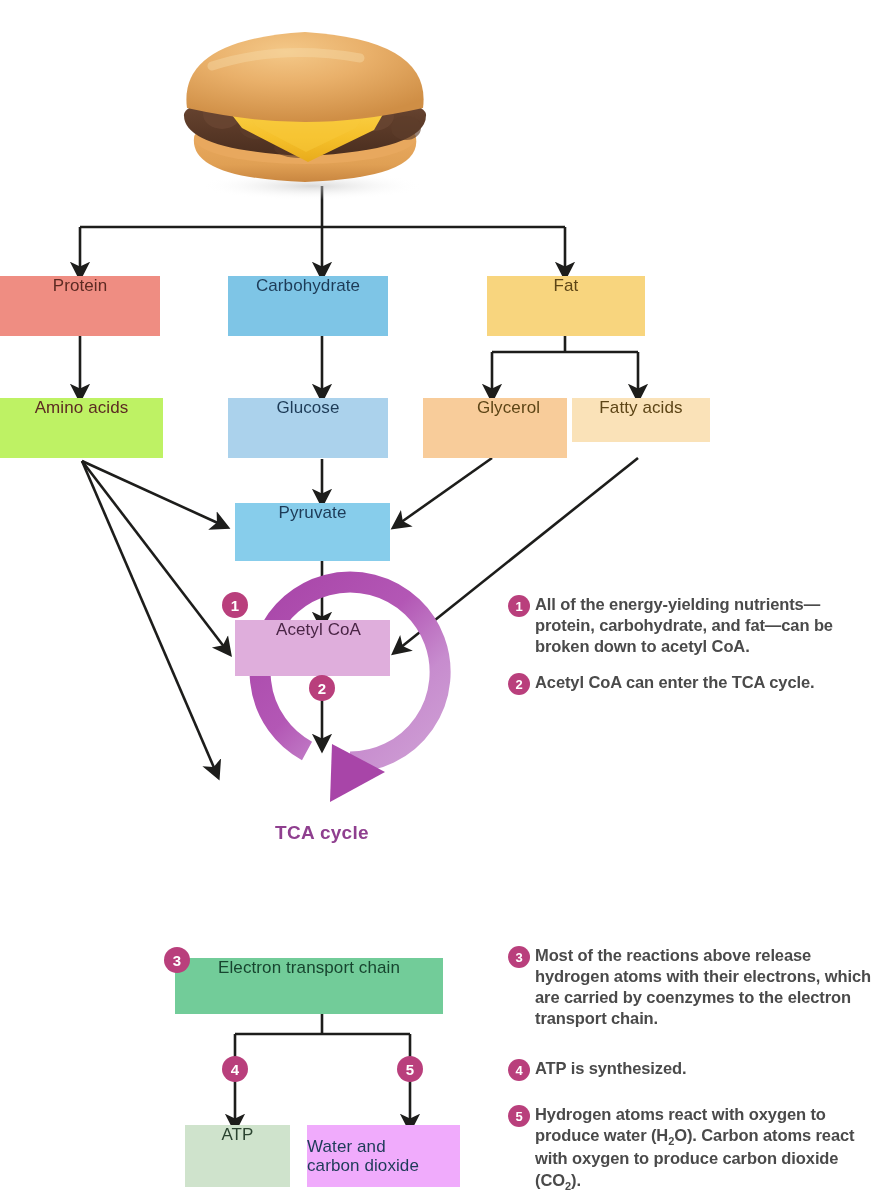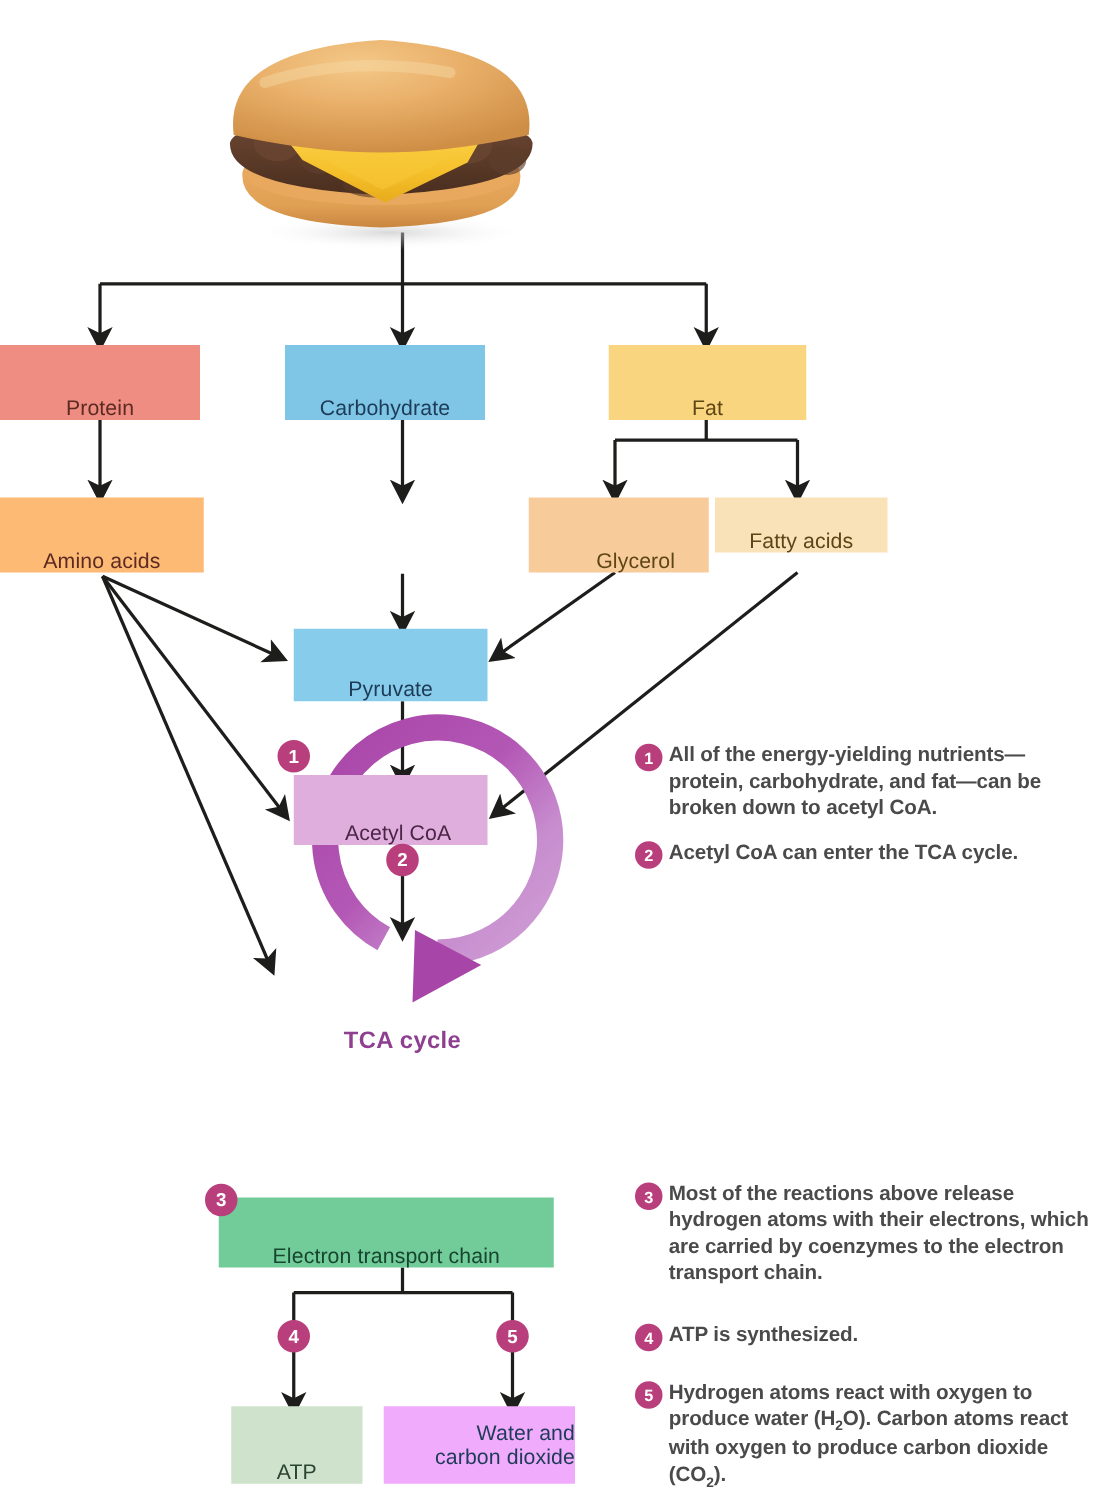--- a/index.html
+++ b/index.html
@@ -25,31 +25,31 @@
     width: 880px;
     height: 1200px;
     overflow: visible;
   }
   #arrow-layer { z-index: 2; }
 
   .node {
     position: absolute;
     z-index: 3;
     display: flex;
-    align-items: flex-end;
+    align-items: flex-start;
     justify-content: center;
     text-align: center;
     box-sizing: border-box;
     line-height: 1.12;
     letter-spacing: 0.1px;
   }
   .node-protein     { background: #ef8d82; color: #5c2a22; }
   .node-carb        { background: #7ec5e6; color: #1d3b57; }
   .node-fat         { background: #f8d57e; color: #5d4516; }
-  .node-amino       { background: #fdba74; color: #5c2a22; }
+  .node-amino       { background: #bef264; color: #5c2a22; }
   .node-glucose     { background: #abd2ec; color: #1d3b57; }
   .node-glycerol    { background: #f8cc9a; color: #5d4516; padding-left: 27px; }
   .node-fatty       { background: #fae2b8; color: #5d4516; }
   .node-pyruvate    { background: #87cdeb; color: #1d3b57; }
   .node-acetyl      { background: #dfaedc; color: #4a2546; padding-left: 12px; }
   .node-etc         { background: #72cc99; color: #17452f; }
   .node-atp         { background: #cfe3cc; color: #2b4430; }
   .node-water       { background: #f0abfc; color: #1d3b57; }
 
   .badge {
@@ -232,20 +232,23 @@
   </div>
 
   <div class="node node-fat" style="left:487px; top:276px; width:158px; height:60px; font-size:17px;">
     <span>Fat</span>
   </div>
 
   <div class="node node-amino" style="left:0px; top:398px; width:163px; height:60px; font-size:17px;">
     <span>Amino acids</span>
   </div>
 
+  <div class="node node-glucose" style="left:228px; top:398px; width:160px; height:60px; font-size:17px;">
+    <span>Glucose</span>
+  </div>
 
   <div class="node node-glycerol" style="left:423px; top:398px; width:144px; height:60px; font-size:17px;">
     <span>Glycerol</span>
   </div>
 
   <div class="node node-fatty" style="left:572px; top:398px; width:138px; height:44px; font-size:17px;">
     <span>Fatty acids</span>
   </div>
 
   <div class="node node-pyruvate" style="left:235px; top:503px; width:155px; height:58px; font-size:17px;">

